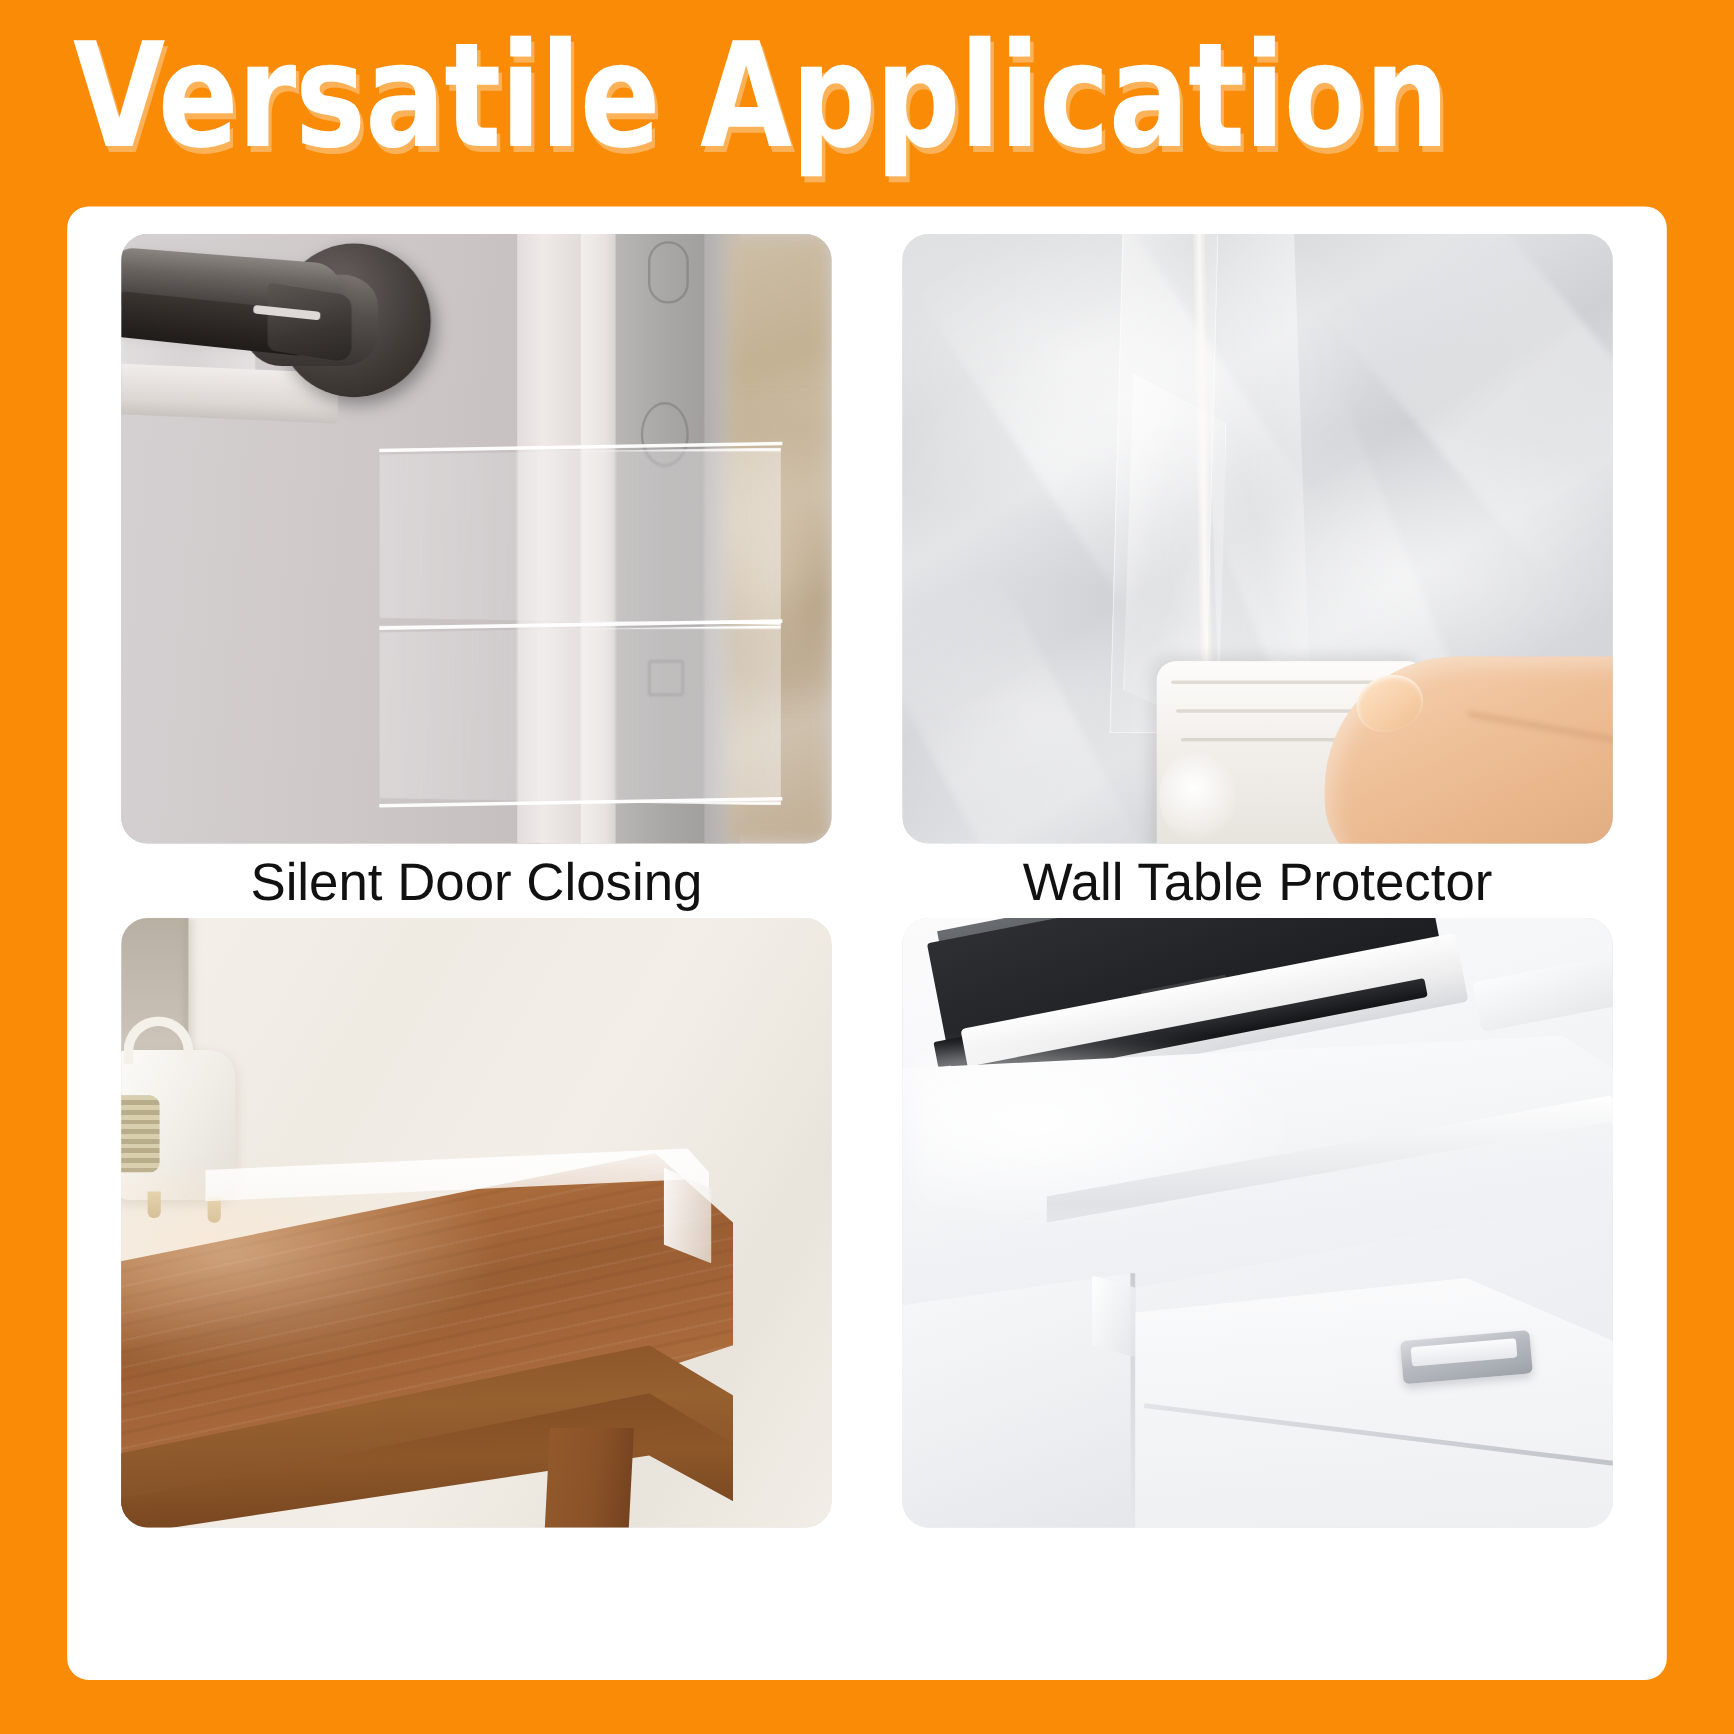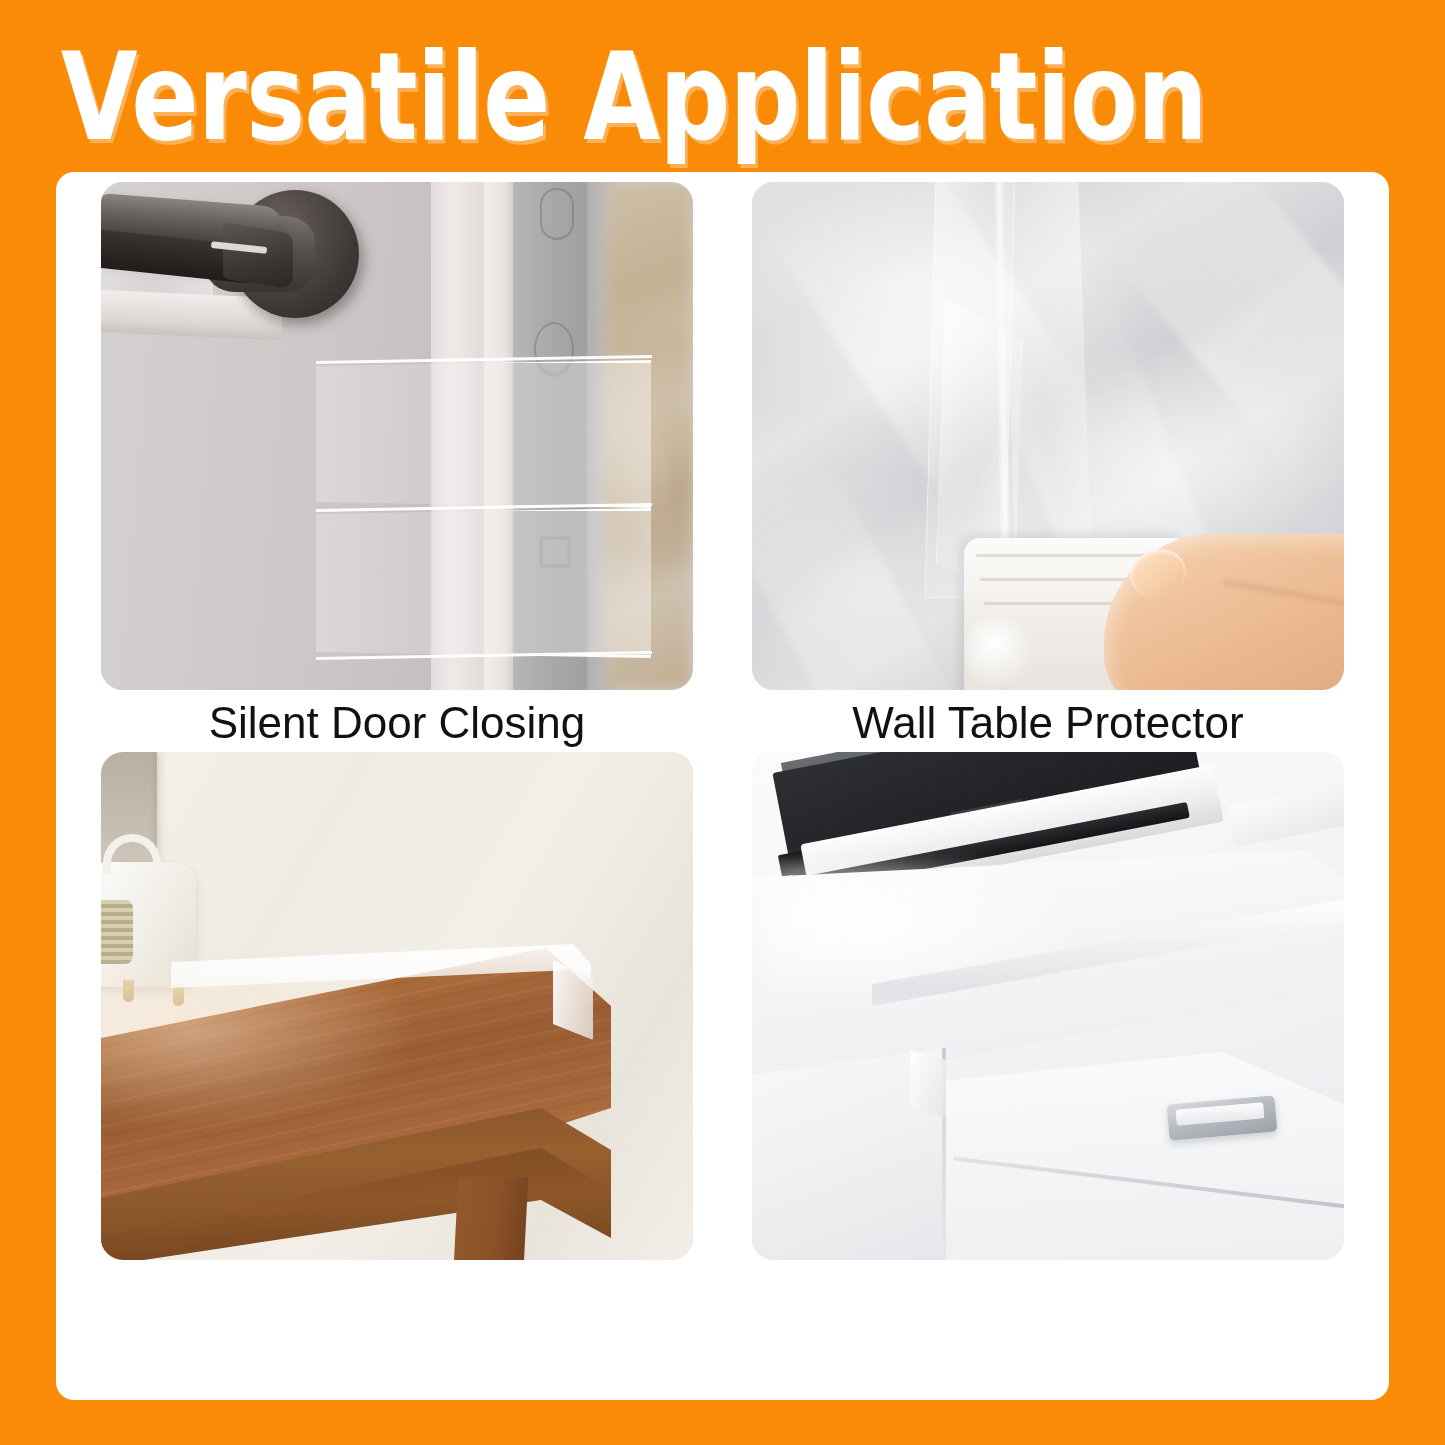--- a/index.html
+++ b/index.html
@@ -21,21 +21,20 @@
 
   
   #title-bar {
     position: absolute;
     left: 0; top: 0;
     width: 1268px;
     height: 172px;
     display: flex;
     align-items: center;
     justify-content: center;
-    margin-top: 16px;
   }
   #poster-title {
     font-family: "DejaVu Sans", sans-serif;
     font-weight: bold;
     font-size: 108px;
     line-height: 1;
     color: #FFFFFF;
     letter-spacing: -1px;
     transform: scaleX(0.92) scaleY(1.12);
     transform-origin: center center;
@@ -52,21 +51,21 @@
     width: 1333px;
     height: 1228px;
     background: #FFFFFF;
     border-radius: 18px;
   }
 
   
   #grid {
     position: absolute;
     left: 45px;
-    top: 10px;
+    top: 23px;
     width: 1243px;
     height: 1140px;
     display: grid;
     grid-template-columns: 592px 592px;
     grid-template-rows: 570px 570px;
     column-gap: 59px;
     row-gap: 0px;
   }
 
   .cell { position: relative; }

